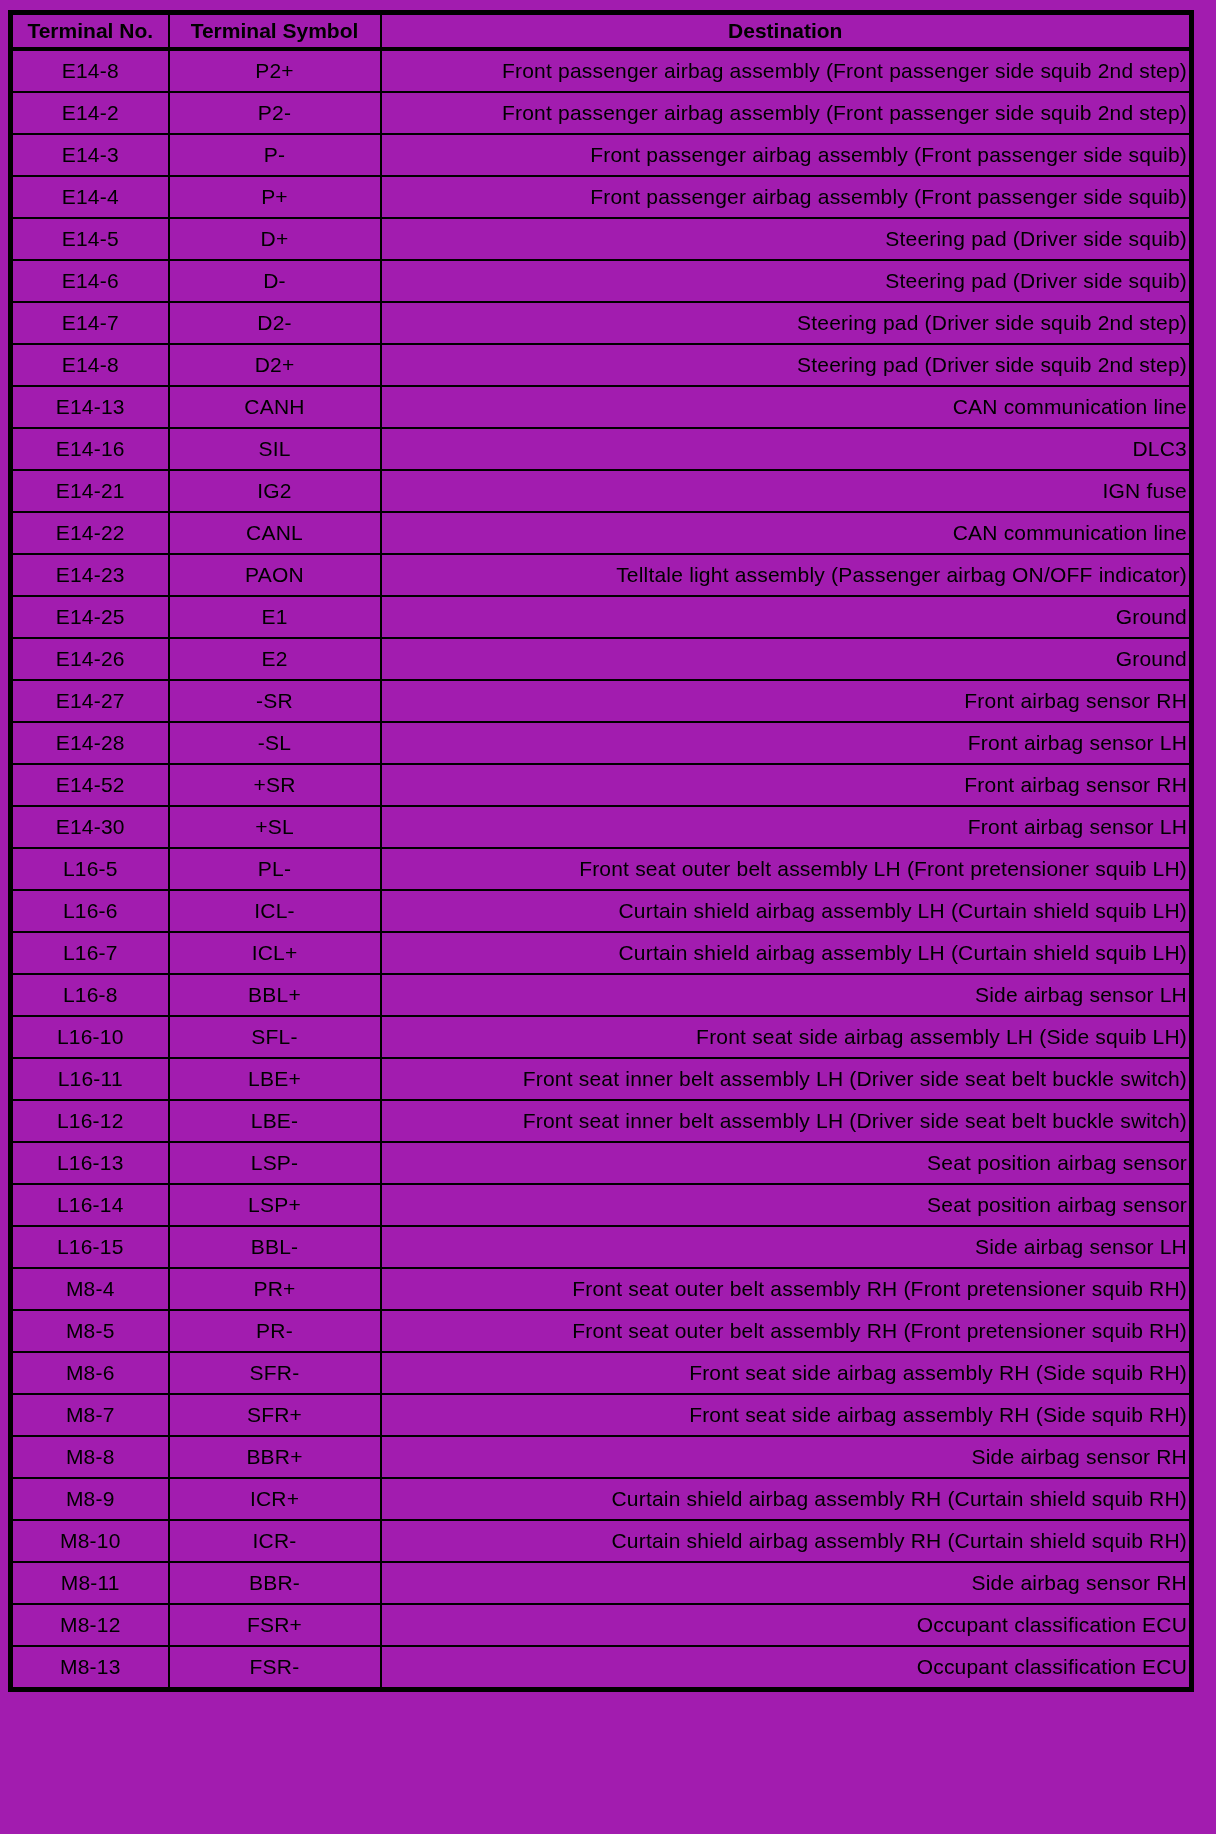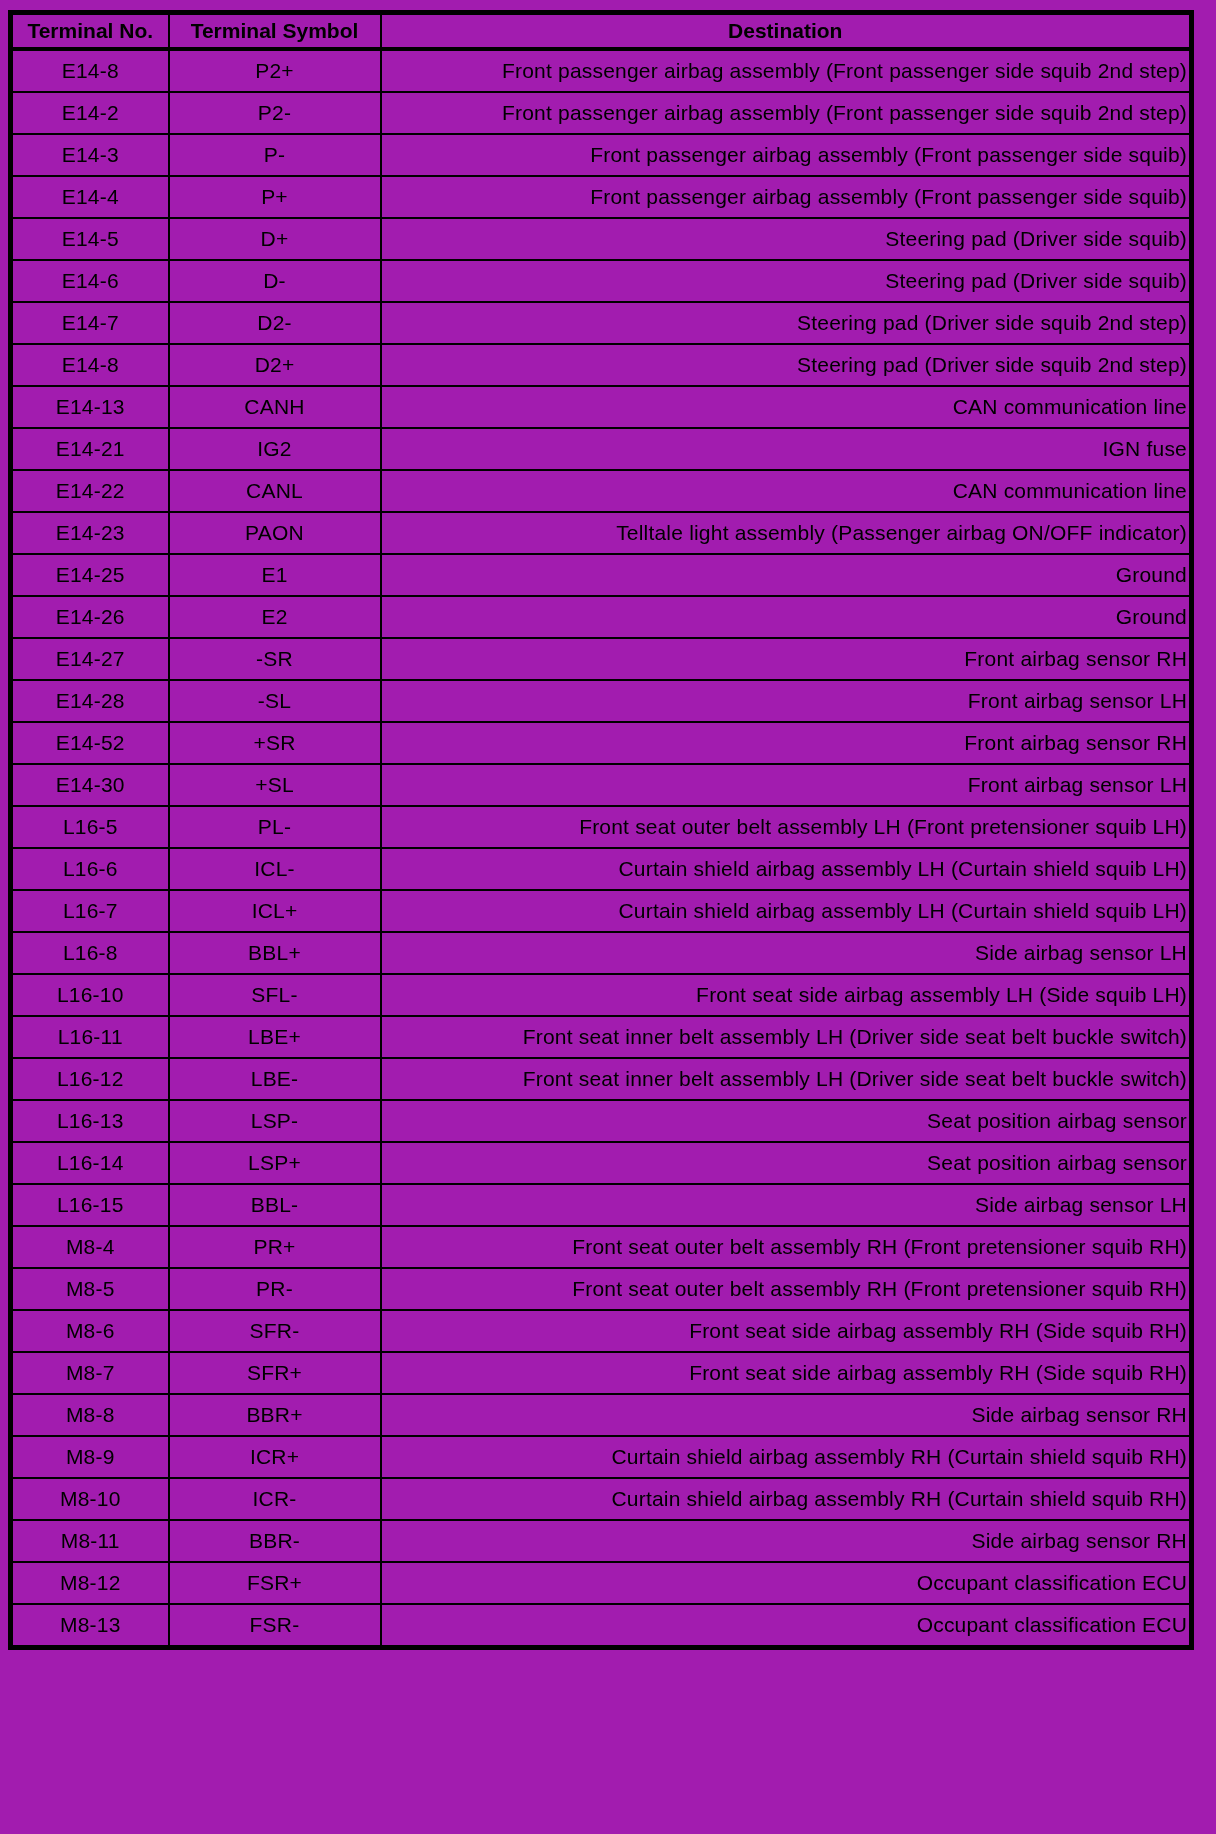--- a/index.html
+++ b/index.html
@@ -116,20 +116,25 @@
       <td class="cell-no">E14-8</td>
       <td class="cell-symbol">D2+</td>
       <td class="cell-dest">Steering pad (Driver side squib 2nd step)</td>
     </tr>
         <tr>
       <td class="cell-no">E14-13</td>
       <td class="cell-symbol">CANH</td>
       <td class="cell-dest">CAN communication line</td>
     </tr>
         <tr>
+      <td class="cell-no">E14-16</td>
+      <td class="cell-symbol">SIL</td>
+      <td class="cell-dest">DLC3</td>
+    </tr>
+        <tr>
       <td class="cell-no">E14-21</td>
       <td class="cell-symbol">IG2</td>
       <td class="cell-dest">IGN fuse</td>
     </tr>
         <tr>
       <td class="cell-no">E14-22</td>
       <td class="cell-symbol">CANL</td>
       <td class="cell-dest">CAN communication line</td>
     </tr>
         <tr>

